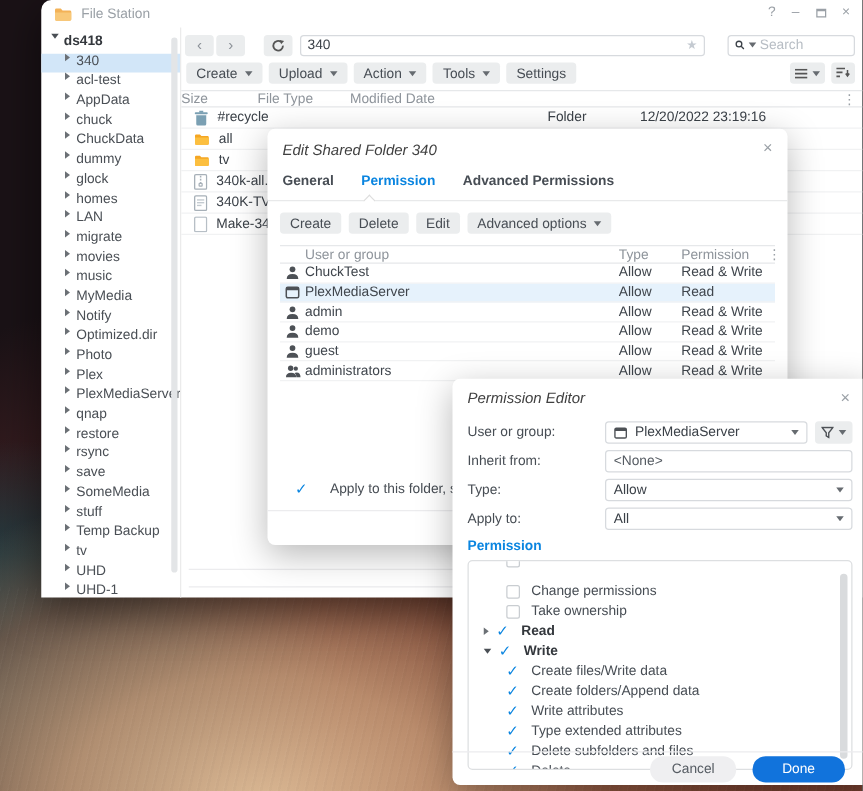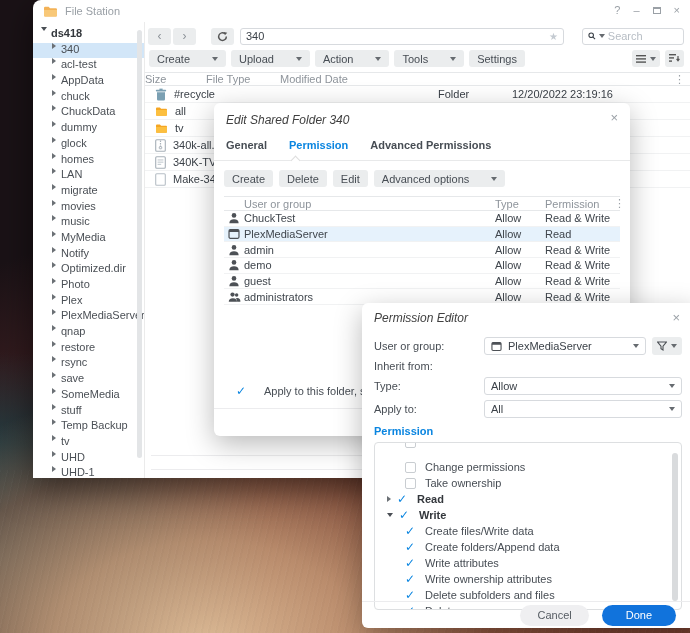--- a/index.html
+++ b/index.html
@@ -44,21 +44,21 @@
   .nav-btn + .nav-btn { margin-left:2px; }
   .nav-btn.refresh { margin-left:15px; color:#555; }
   .path-box { flex:1; height:17px; margin-left:6px; border:1px solid #d7dade; border-radius:3px; display:flex; align-items:center; padding:0 5px; }
   .path-box input { border:0; outline:0; flex:1; font:inherit; color:#3b4148; background:transparent; }
   .star { color:#c4cad1; font-size:10px; }
   .search-box { width:102px; height:17px; margin-left:18px; border:1px solid #d7dade; border-radius:3px; display:flex; align-items:center; padding:0 5px; gap:3px; }
   .search-box input { border:0; outline:0; width:100%; font:inherit; color:#3b4148; background:transparent; }
   .search-box input::placeholder { color:#b7bdc4; }
 
   .action-row { display:flex; align-items:center; gap:5px; padding:5px 6px 5px 4px; }
-  .btn { background:#ebedee; border-radius:3px; height:17px; padding:0 8px; display:flex; align-items:center; gap:22px; color:#474d54; }
+  .btn { background:#ebedee; border-radius:3px; height:17px; padding:0 8px; display:flex; align-items:center; gap:6px; color:#474d54; }
   .caret { width:0; height:0; border-left:3.5px solid transparent; border-right:3.5px solid transparent; border-top:4px solid #666b70; }
   .spacer { flex:1; }
   .icon-btn { background:#ebedee; border-radius:3px; height:17px; display:flex; align-items:center; padding:0 4px; gap:4px; }
 
   .cols-row { height:14px; border-top:1px solid #e6e8ea; border-bottom:1px solid #e6e8ea; display:flex; align-items:center; color:#8e949b; }
   .c-name { flex:0 0 232px; padding-left:15px; display:flex; align-items:center; gap:4px; }
   .c-size { flex:0 0 61px; }
   .c-type { flex:0 0 74px; }
   .c-mod  { flex:1; }
   .c-menu { flex:0 0 16px; color:#9aa0a6; font-family:"DejaVu Sans",sans-serif; }
@@ -557,20 +557,23 @@
       </div>
       <div class="filter-btn">
         <svg width="10" height="10" viewBox="0 0 10 10">
             <path d="M0.6 1 H9.4 L6 5.2 V9 L4 7.7 V5.2 Z" fill="none" stroke="#4d5156" stroke-width="1.1"></path>
           </svg>
         <span class="caret"></span>
       </div>
     </div>
     <div class="p-row">
       <div class="p-label">Inherit from:</div>
+      <div class="p-input">
+          <input value="&lt;None&gt;" style="">
+        </div>
     </div>
     <div class="p-row">
       <div class="p-label">Type:</div>
       <div class="p-select">
           <span>Allow</span>
           <span class="caret"></span>
         </div>
     </div>
     <div class="p-row">
       <div class="p-label">Apply to:</div>
@@ -610,21 +613,21 @@
     <div class="t-item lvl2">
         <span class="chk"></span>
         <span>Create folders/Append data</span>
       </div>
     <div class="t-item lvl2">
         <span class="chk"></span>
         <span>Write attributes</span>
       </div>
     <div class="t-item lvl2">
         <span class="chk"></span>
-        <span>Write ownership attributes</span>
+        <span>Type extended attributes</span>
       </div>
     <div class="t-item lvl2">
         <span class="chk"></span>
         <span>Delete subfolders and files</span>
       </div>
     <div class="t-item lvl2">
         <span class="chk"></span>
         <span>Delete</span>
       </div>
     <div class="list-scroll"></div>

